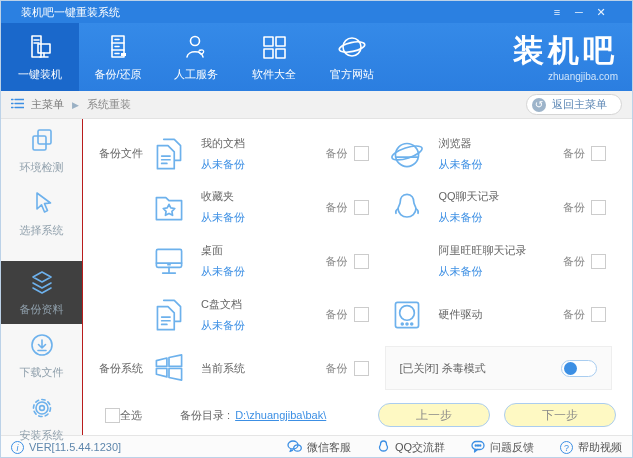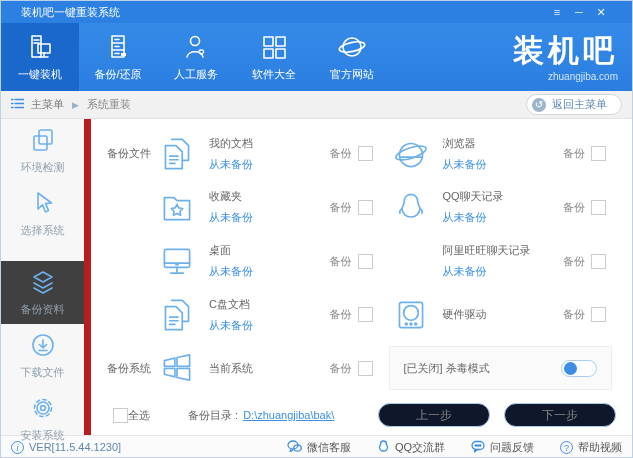--- a/index.html
+++ b/index.html
@@ -35,21 +35,21 @@
   .crumbbar .sep { color: #9ab0c4; margin: 0 8px; font-size: 9px; }
   .crumb-current { color: #888; }
   .backbtn { margin-left: auto; background: #fff; border: 1px solid #d5d5d5;
     border-radius: 12px; height: 21px; padding: 0 14px 0 5px; display: flex;
     align-items: center; gap: 6px; color: #5b86b4; cursor: pointer; }
   .backbtn .bicon { width: 14px; height: 14px; border-radius: 50%;
     background: #9db4ca; color: #fff; font-size: 10px; line-height: 14px;
     text-align: center; }
   
   .main { display: flex; height: 316px; }
-  .sidebar { width: 90px; background: #f7f7f7; border-right: 7px solid #b91c1c; }
+  .sidebar { width: 82px; background: #f7f7f7; border-right: 1px solid #b91c1c; }
   .side-item { height: 63px; display: flex; flex-direction: column;
     align-items: center; justify-content: center; gap: 5px; color: #90a0ac;
     cursor: pointer; }
   .side-item.active { background: #404040; margin-top: 16px; }
   .content { flex: 1; padding: 4px 10px 0 8px; display: flex; flex-direction: column; }
   .row { height: 54px; display: flex; align-items: center; }
   .row.first { margin-top: 4px; }
   .grouplabel { width: 56px; color: #666; flex: none; padding-left: 8px; }
   .cell { flex: 1; display: flex; align-items: center; min-width: 0; }
   .iconbox { width: 44px; flex: none; display: flex; justify-content: center; }
@@ -67,21 +67,21 @@
   .toggle { margin-left: auto; width: 36px; height: 17px; border: 1px solid #a9cdf0;
     background: #fff; border-radius: 9px; position: relative; cursor: pointer; }
   .toggle .knob { width: 13px; height: 13px; border-radius: 50%; background: #3c8fe4;
     position: absolute; top: 1px; left: 2px; }
   
   .controls-row { height: 40px; display: flex; align-items: center; padding-left: 14px; }
   .selall { display: flex; align-items: center; }
   .selall .sl { color: #666; }
   .dir { margin-left: 38px; color: #666; }
   .dirlink { color: #3c8fe4; text-decoration: underline; cursor: pointer; }
-  .stepbtn { width: 112px; height: 24px; border: 1px solid #abcdf0; background: #0f172a;
+  .stepbtn { width: 112px; height: 24px; border: 1px solid #abcdf0; background: #fef9c3;
     border-radius: 13px; color: #888; font-size: 12px; display: flex;
     align-items: center; justify-content: center; cursor: pointer; }
   .stepbtn.prev { margin-left: auto; }
   .stepbtn.next { margin-left: 14px; margin-right: 6px; }
   
   .statusbar { height: 23px; background: #fbfbfb; border-top: 1px solid #e5e5e5;
     display: flex; align-items: center; padding: 0 10px; }
   .ver { display: flex; align-items: center; gap: 5px; color: #5f87ad; }
   .ic-circle { width: 13px; height: 13px; border: 1px solid #3c8fe4; color: #3c8fe4;
     border-radius: 50%; font-size: 9px; line-height: 12px; text-align: center;

